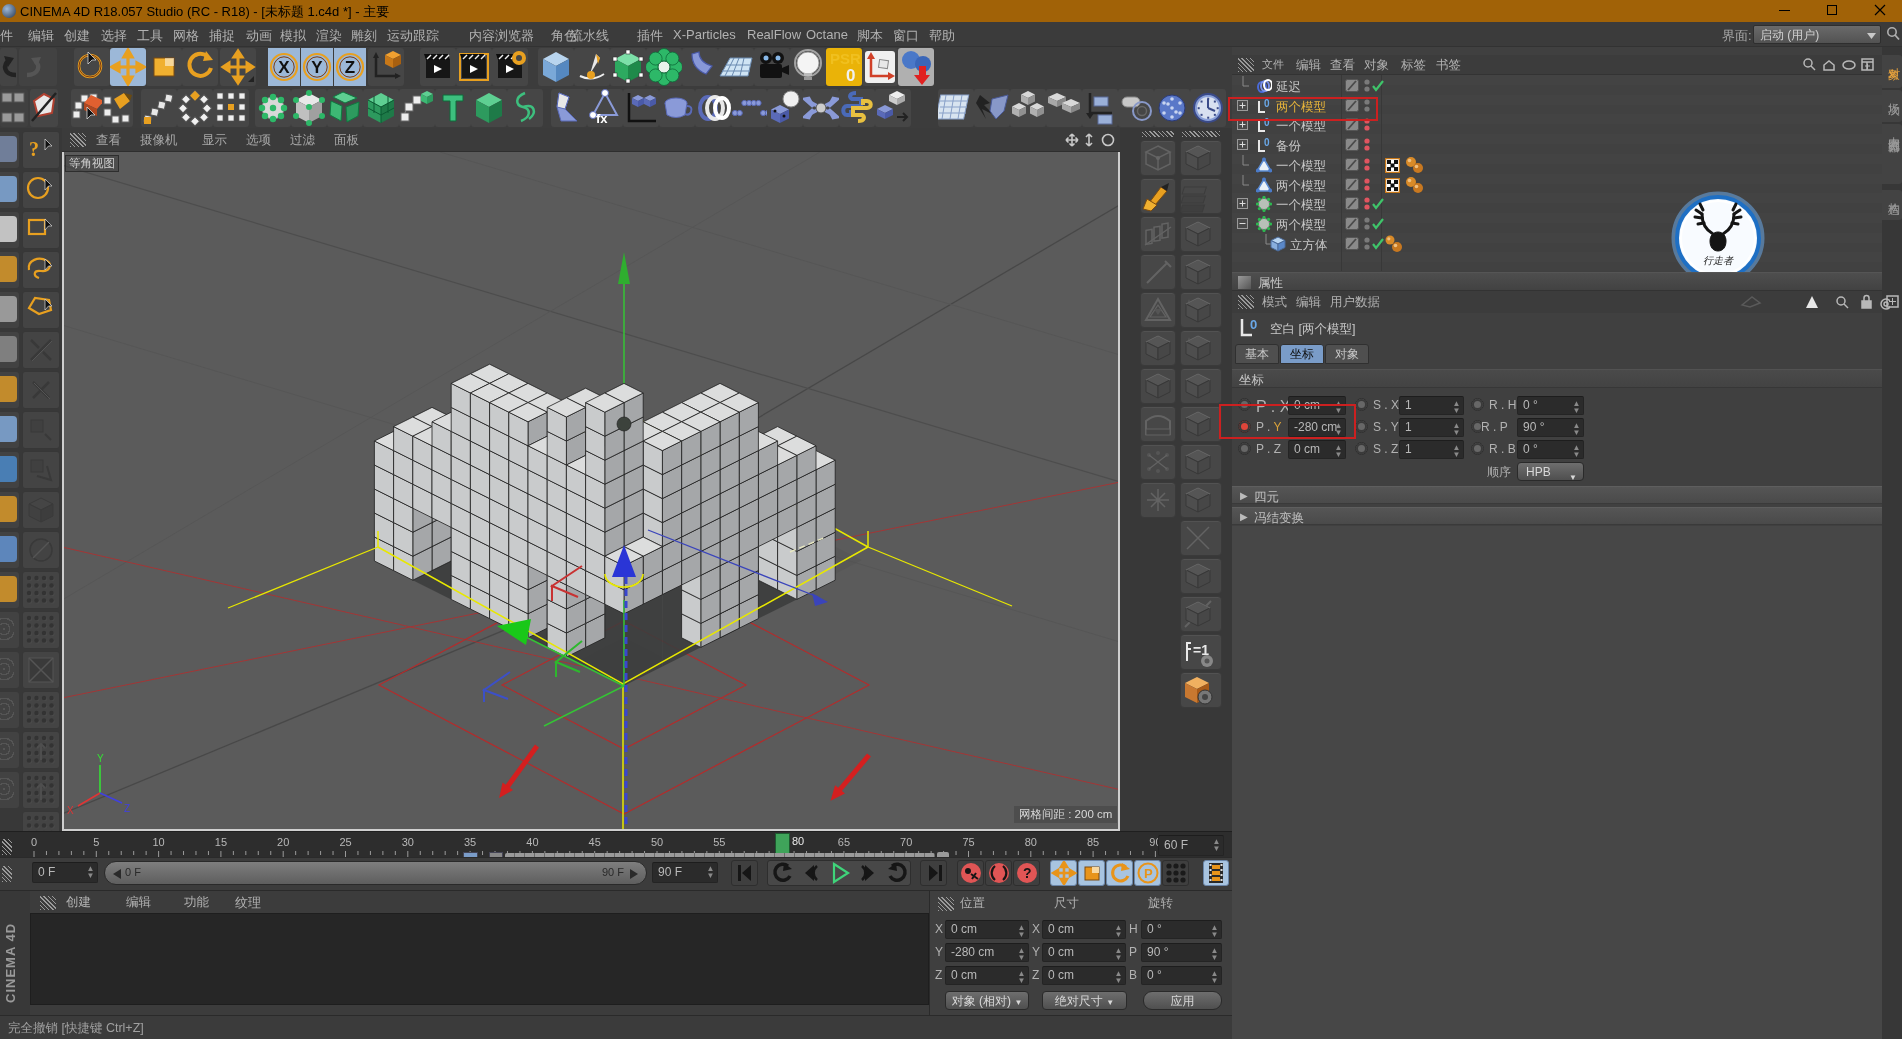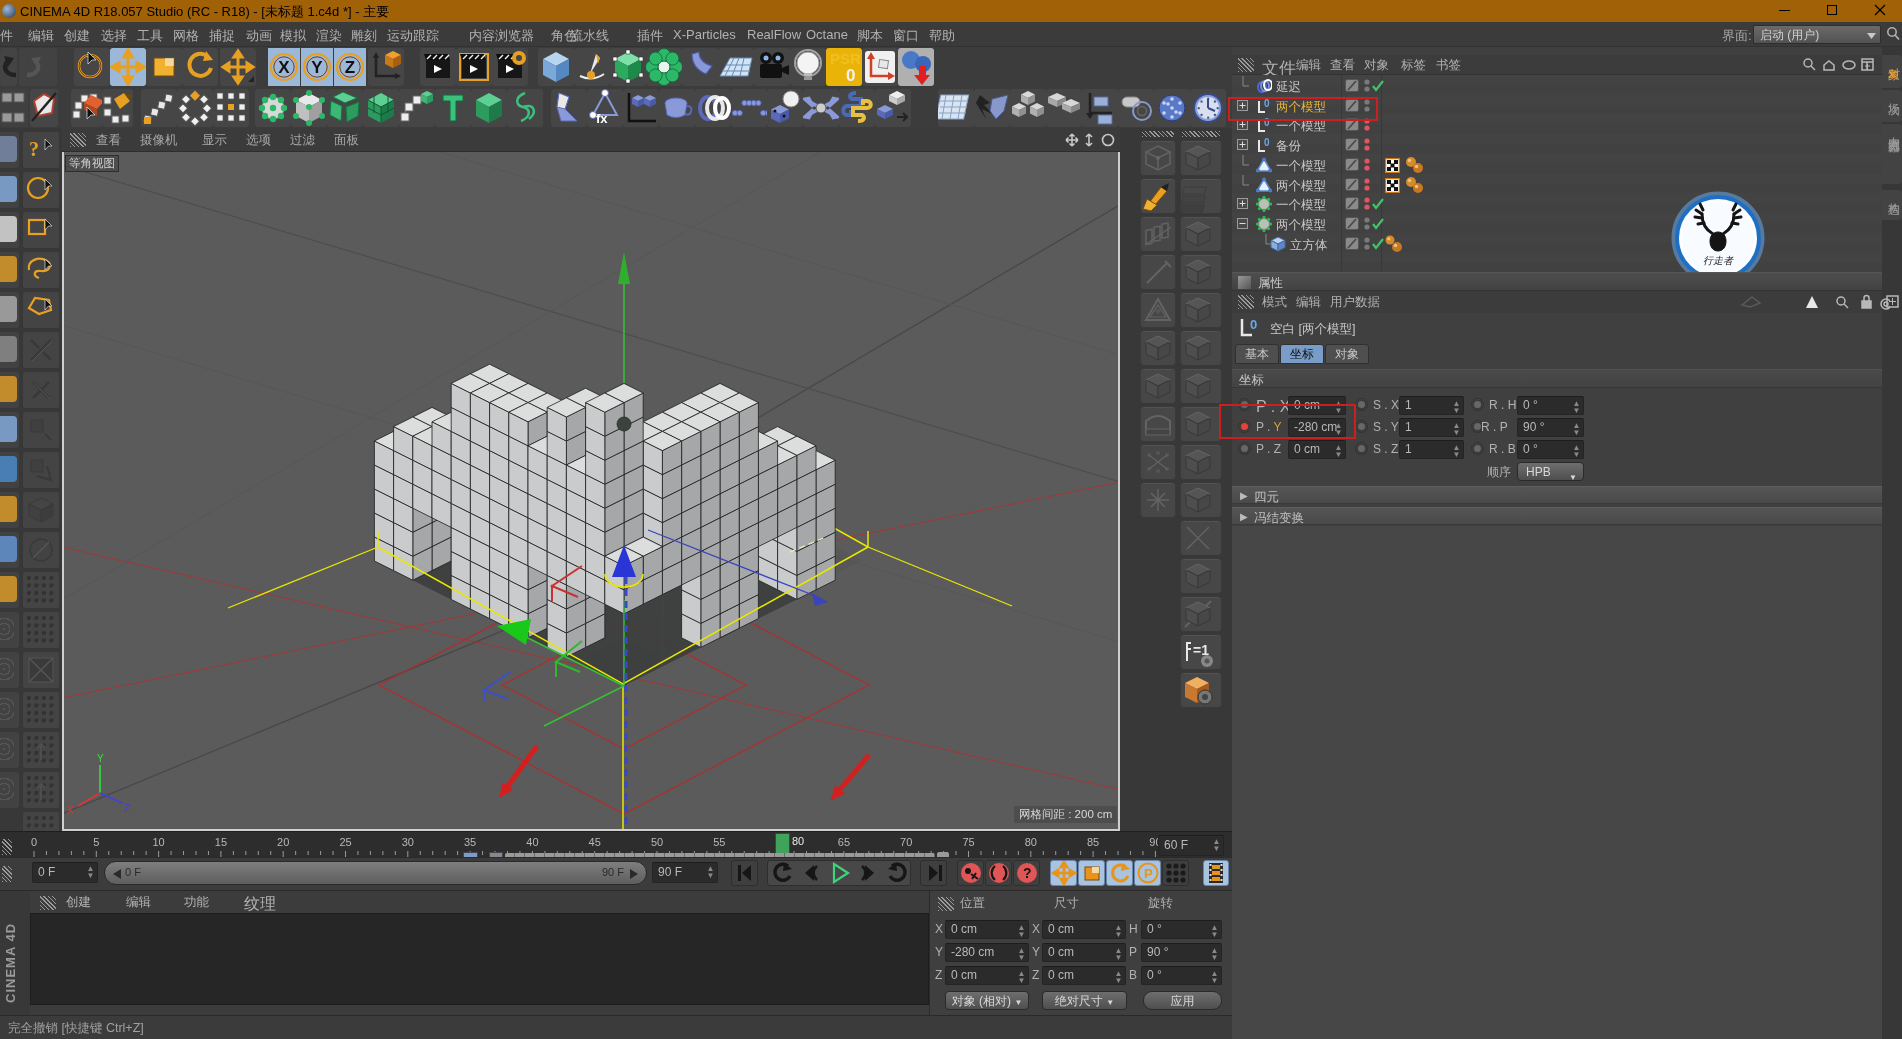--- a/index.html
+++ b/index.html
@@ -1907,21 +1907,21 @@
       </g>
     </svg>
   </div>
 <div class="abs" style="left:0;top:890px;width:929px;height:125px;background:#3c3c3c;border-top:1px solid #2a2a2a">
 <div class="abs" style="left:0;top:0;width:30px;height:125px;background:#383838"></div>
 <div class="abs" style="left:3px;top:112px;color:#9a9a9a;font-size:13px;font-weight:bold;letter-spacing:1px;transform:rotate(-90deg);transform-origin:0 0;white-space:nowrap">CINEMA 4D</div>
 <div class="hatch" style="left:40px;top:5px"></div>
     <span class="menu" style="left:66px;top:3px;font-size:12.5px">创建</span>
     <span class="menu" style="left:126px;top:3px;font-size:12.5px">编辑</span>
     <span class="menu" style="left:184px;top:3px;font-size:12.5px">功能</span>
-    <span class="menu" style="left:244px;top:3px;font-size:16px">纹理</span>
+    <span class="menu" style="left:235px;top:3px;font-size:13px">纹理</span>
     <div class="abs" style="left:30px;top:22px;width:899px;height:92px;background:#262626;border:1px solid #1e1e1e"></div>
   </div>
 <div class="abs" style="left:929px;top:890px;width:303px;height:125px;background:#3f3f3f;border-top:1px solid #2a2a2a;border-left:1px solid #2a2a2a">
     <div class="hatch" style="left:8px;top:6px"></div>
     <span class="menu" style="left:30px;top:4px;font-size:12.5px">位置</span>
     <span class="menu" style="left:124px;top:4px;font-size:12.5px">尺寸</span>
     <span class="menu" style="left:218px;top:4px;font-size:12.5px">旋转</span>
     <span class="menu" style="left:5px;top:31px;font-size:12px">X</span>
     <div class="fld" style="left:15px;top:29px;width:84px;height:19px;line-height:17px">0 cm<span class="spin" style="top:3px">▲<br>▼</span></div>
     <span class="menu" style="left:102px;top:31px;font-size:12px">X</span>
@@ -1943,21 +1943,21 @@
     <div class="btn" style="left:15px;top:100px;width:84px;height:19px;line-height:18px">对象 (相对) <span style="font-size:8px">▼</span></div>
     <div class="btn" style="left:112px;top:100px;width:85px;height:19px;line-height:18px">绝对尺寸 <span style="font-size:8px">▼</span></div>
     <div class="btn" style="left:213px;top:100px;width:79px;height:19px;line-height:18px;border-radius:9px">应用</div>
   </div>
 <div class="abs" style="left:0;top:1015px;width:1902px;height:24px;background:#3b3b3b;border-top:1px solid #2a2a2a">
     <span class="menu" style="left:8px;top:4px;font-size:12.5px;color:#a0a0a0">完全撤销 [快捷键 Ctrl+Z]</span>
   </div>
 <div class="abs" style="left:1232px;top:47px;width:670px;height:992px;background:#404040"></div>
 <div class="abs" style="left:1232px;top:55px;width:650px;height:20px;background:#3c3c3c;border-bottom:1px solid #333">
     <div class="hatch" style="left:6px;top:3px"></div>
-    <span class="menu" style="left:30px;top:2px;font-size:17px">文件</span>
+    <span class="menu" style="left:30px;top:2px;font-size:11px">文件</span>
     <span class="menu" style="left:64px;top:2px;font-size:12.5px">编辑</span>
     <span class="menu" style="left:98px;top:2px;font-size:12.5px">查看</span>
     <span class="menu" style="left:132px;top:2px;font-size:12.5px">对象</span>
     <span class="menu" style="left:169px;top:2px;font-size:12.5px">标签</span>
     <span class="menu" style="left:204px;top:2px;font-size:12.5px">书签</span>
     <svg class="abs" style="left:570px;top:2px" width="80" height="16">
       <g stroke="#b8b8b8" stroke-width="1.5" fill="none">
         <circle cx="6" cy="6" r="4"></circle>
         <line x1="9" y1="9" x2="13" y2="13"></line>
         <path d="M22 13 v-5 l5 -4 l5 4 v5 z"></path>

